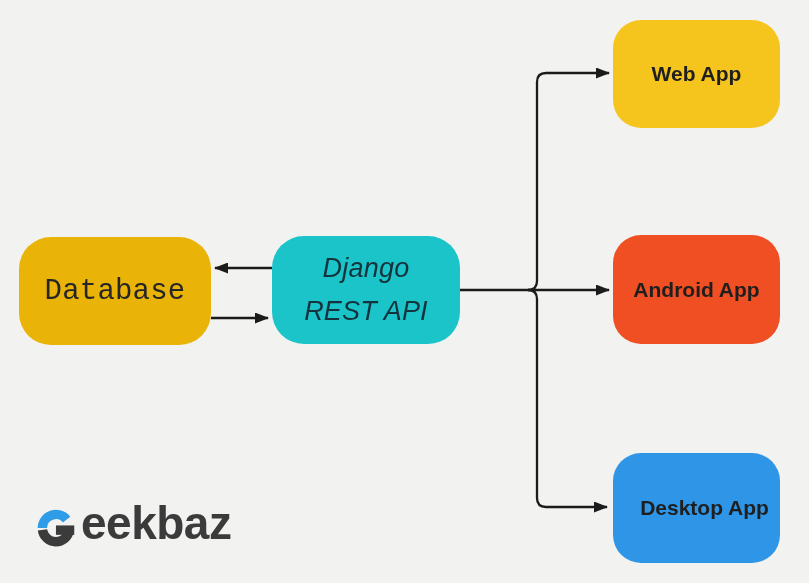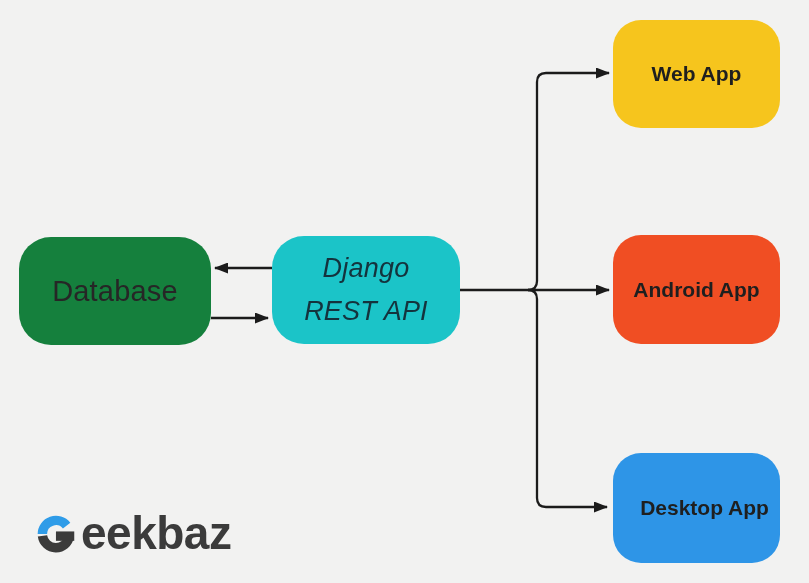--- a/index.html
+++ b/index.html
@@ -51,21 +51,21 @@
   #node-django .node-label { display: inline-block; width: 140px; }
   #node-web     { left: 613px; top: 20px; }
   #node-android { left: 613px; top: 235px; height: 109px; }
   #node-desktop { left: 613px; top: 453px; height: 110px; padding-left: 16px; }
   .logo {
     position: absolute;
     left: 36px;
     top: 500px;
     height: 56px;
     display: flex;
-    align-items: flex-end;
+    align-items: flex-start;
     gap: 3px;
   }
   .logo-icon { display: block; margin-top: 4px; }
   .logo-wordmark {
     font-size: 46px;
     font-weight: 700;
     letter-spacing: -0.5px;
     line-height: 1;
   }
 </style>
@@ -80,21 +80,21 @@
         <path d="M0,0 L14,5.5 L0,11 Z" style="fill: rgb(27, 27, 27);"></path>
       </marker>
     </defs>
     <path class="edge" d="M 272 268 H 215" marker-end="url(#arrowhead)" style="stroke: rgb(27, 27, 27);"></path>
     <path class="edge" d="M 211 318 H 268" marker-end="url(#arrowhead)" style="stroke: rgb(27, 27, 27);"></path>
     <path class="edge" d="M 460 290 H 609" marker-end="url(#arrowhead)" style="stroke: rgb(27, 27, 27);"></path>
     <path class="edge" d="M 528 290 Q 537 290 537 281 V 82 Q 537 73 546 73 H 609" marker-end="url(#arrowhead)" style="stroke: rgb(27, 27, 27);"></path>
     <path class="edge" d="M 528 290 Q 537 290 537 299 V 498 Q 537 507 546 507 H 607" marker-end="url(#arrowhead)" style="stroke: rgb(27, 27, 27);"></path>
   </svg>
 
-  <div class="node node-large" id="node-database" style="background-color: #15803d; color: rgb(38, 38, 38);">
+  <div class="node node-large" id="node-database" style="background-color: #eab308; color: rgb(38, 38, 38); font-family: Liberation Mono, monospace;">
     <span class="node-label">Database</span>
   </div>
 
   <div class="node node-large" id="node-django" style="background-color: rgb(27, 196, 200); color: rgb(20, 51, 61); font-style: italic;">
     <span class="node-label">Django REST API</span>
   </div>
 
   <div class="node node-small" id="node-android" style="background-color: rgb(240, 78, 35); color: rgb(31, 31, 31);">
     <span class="node-label">Android App</span>
   </div>

